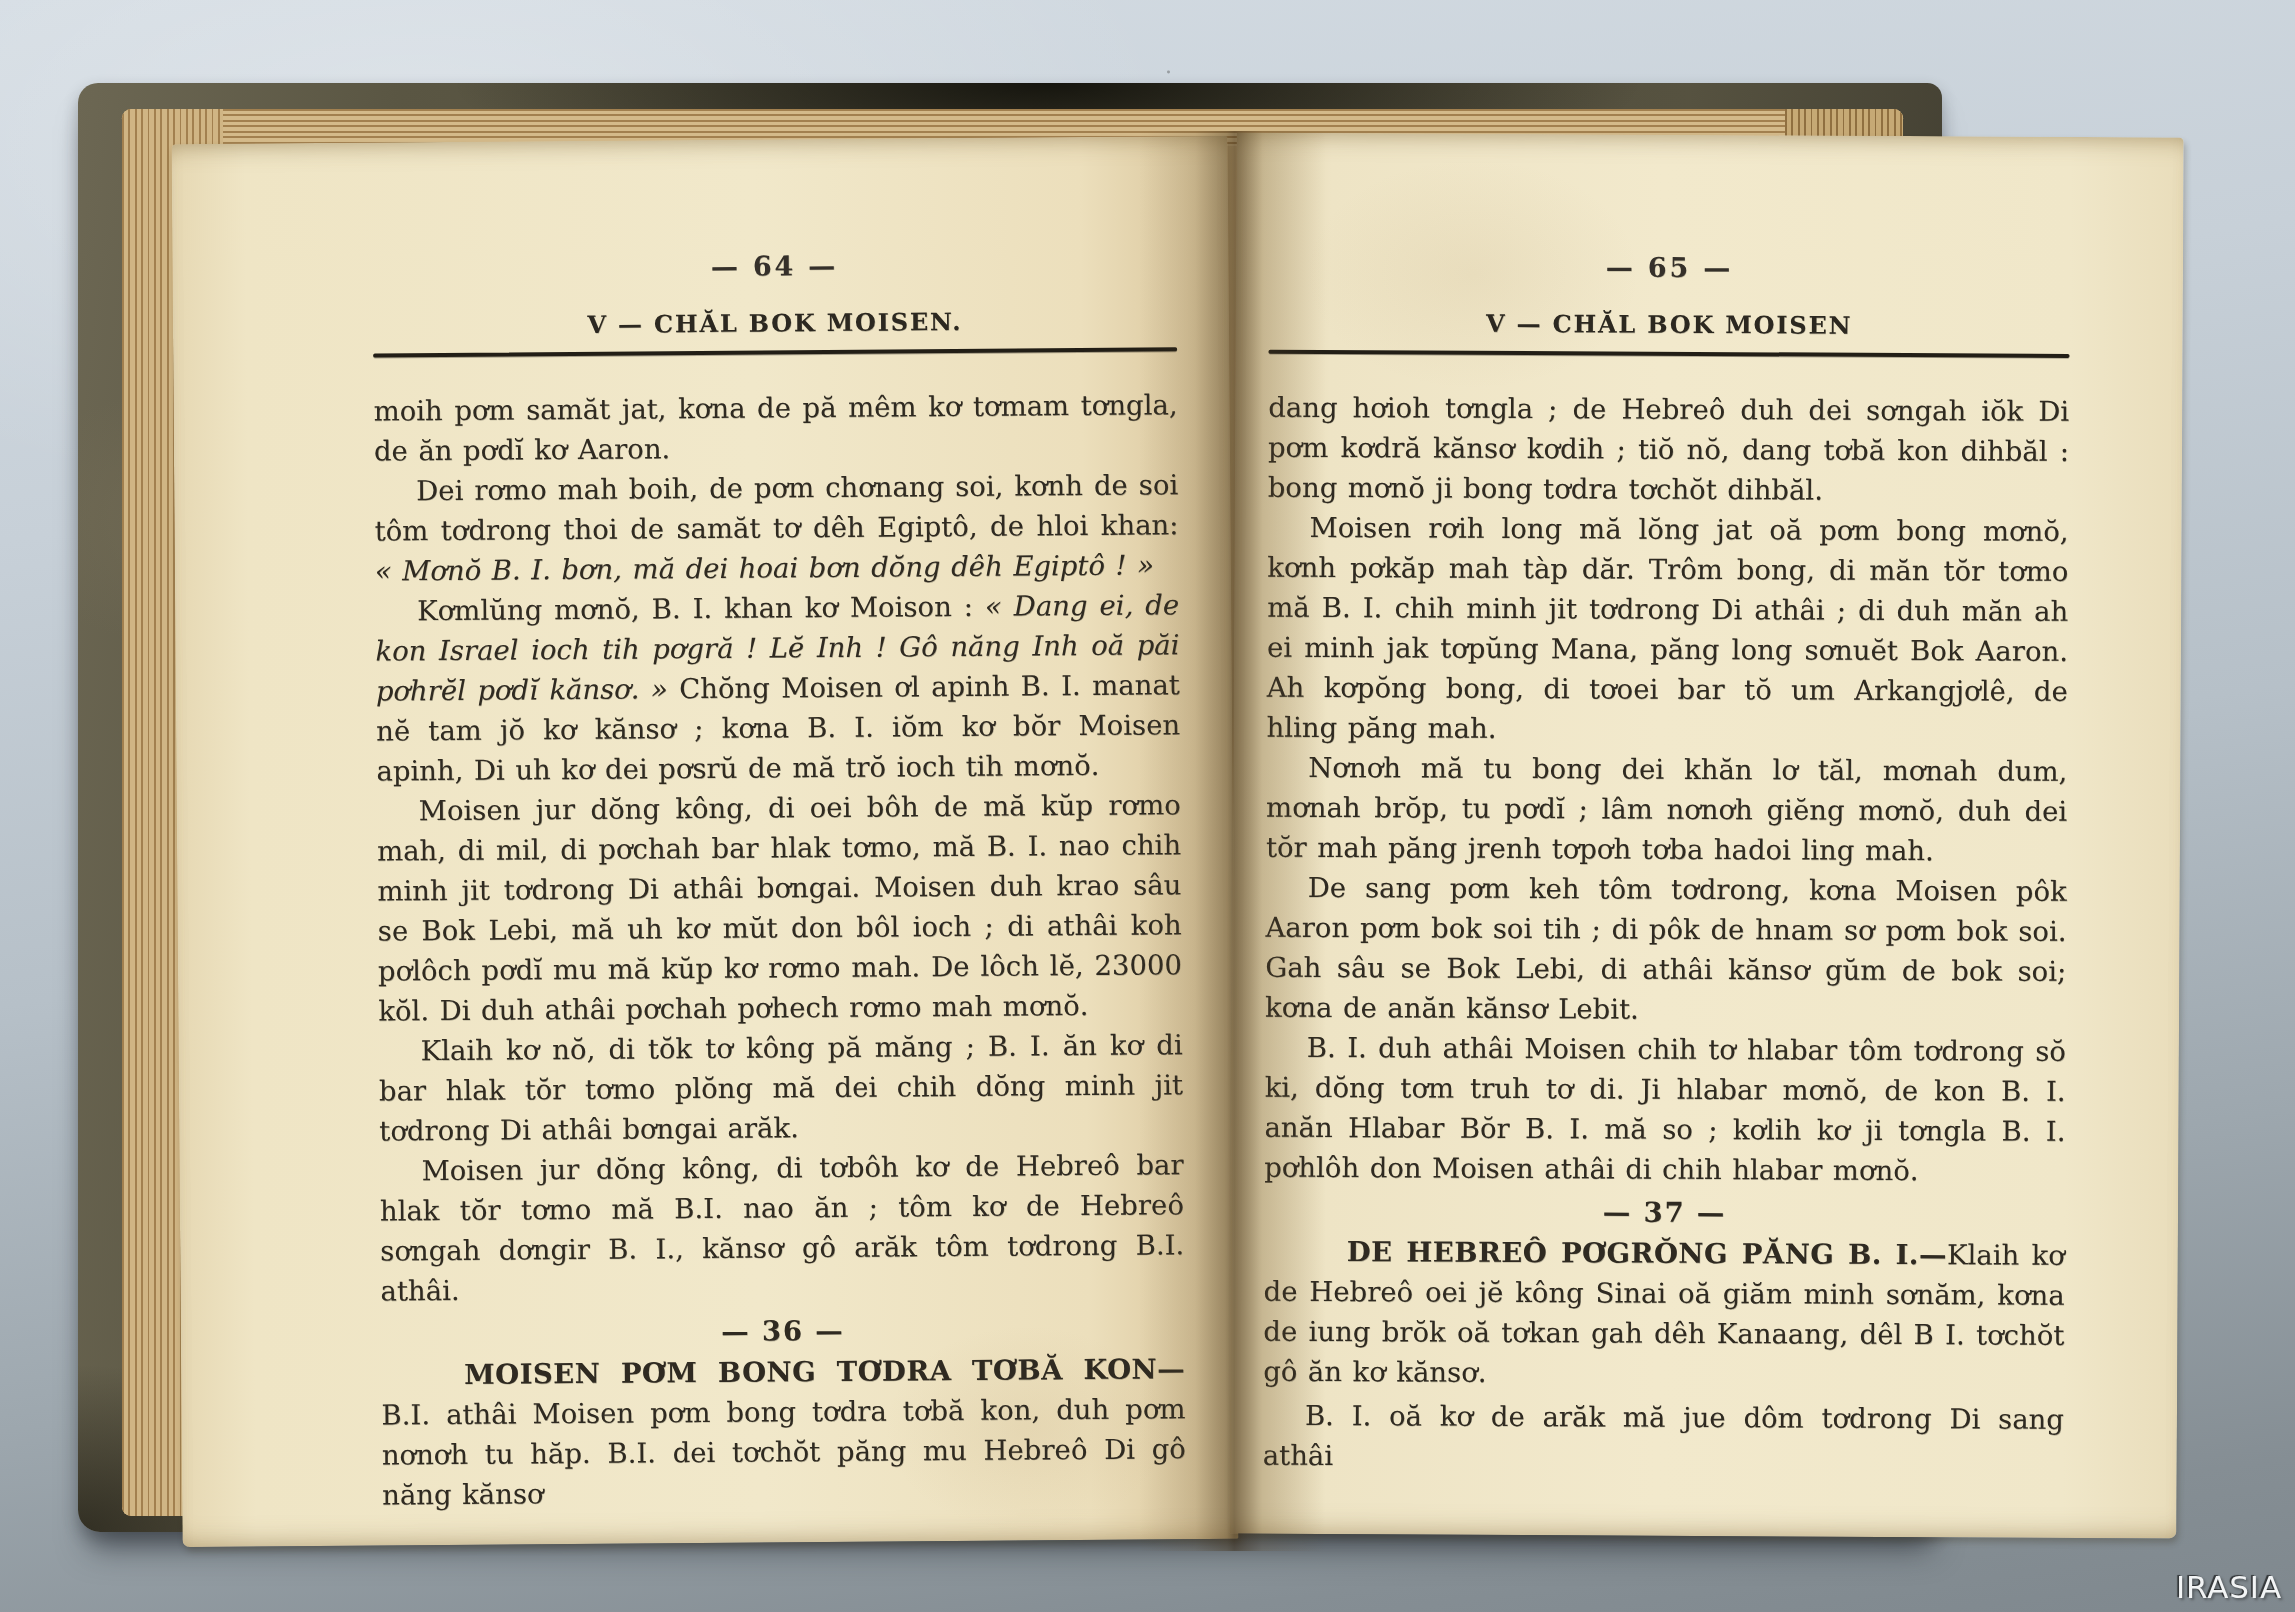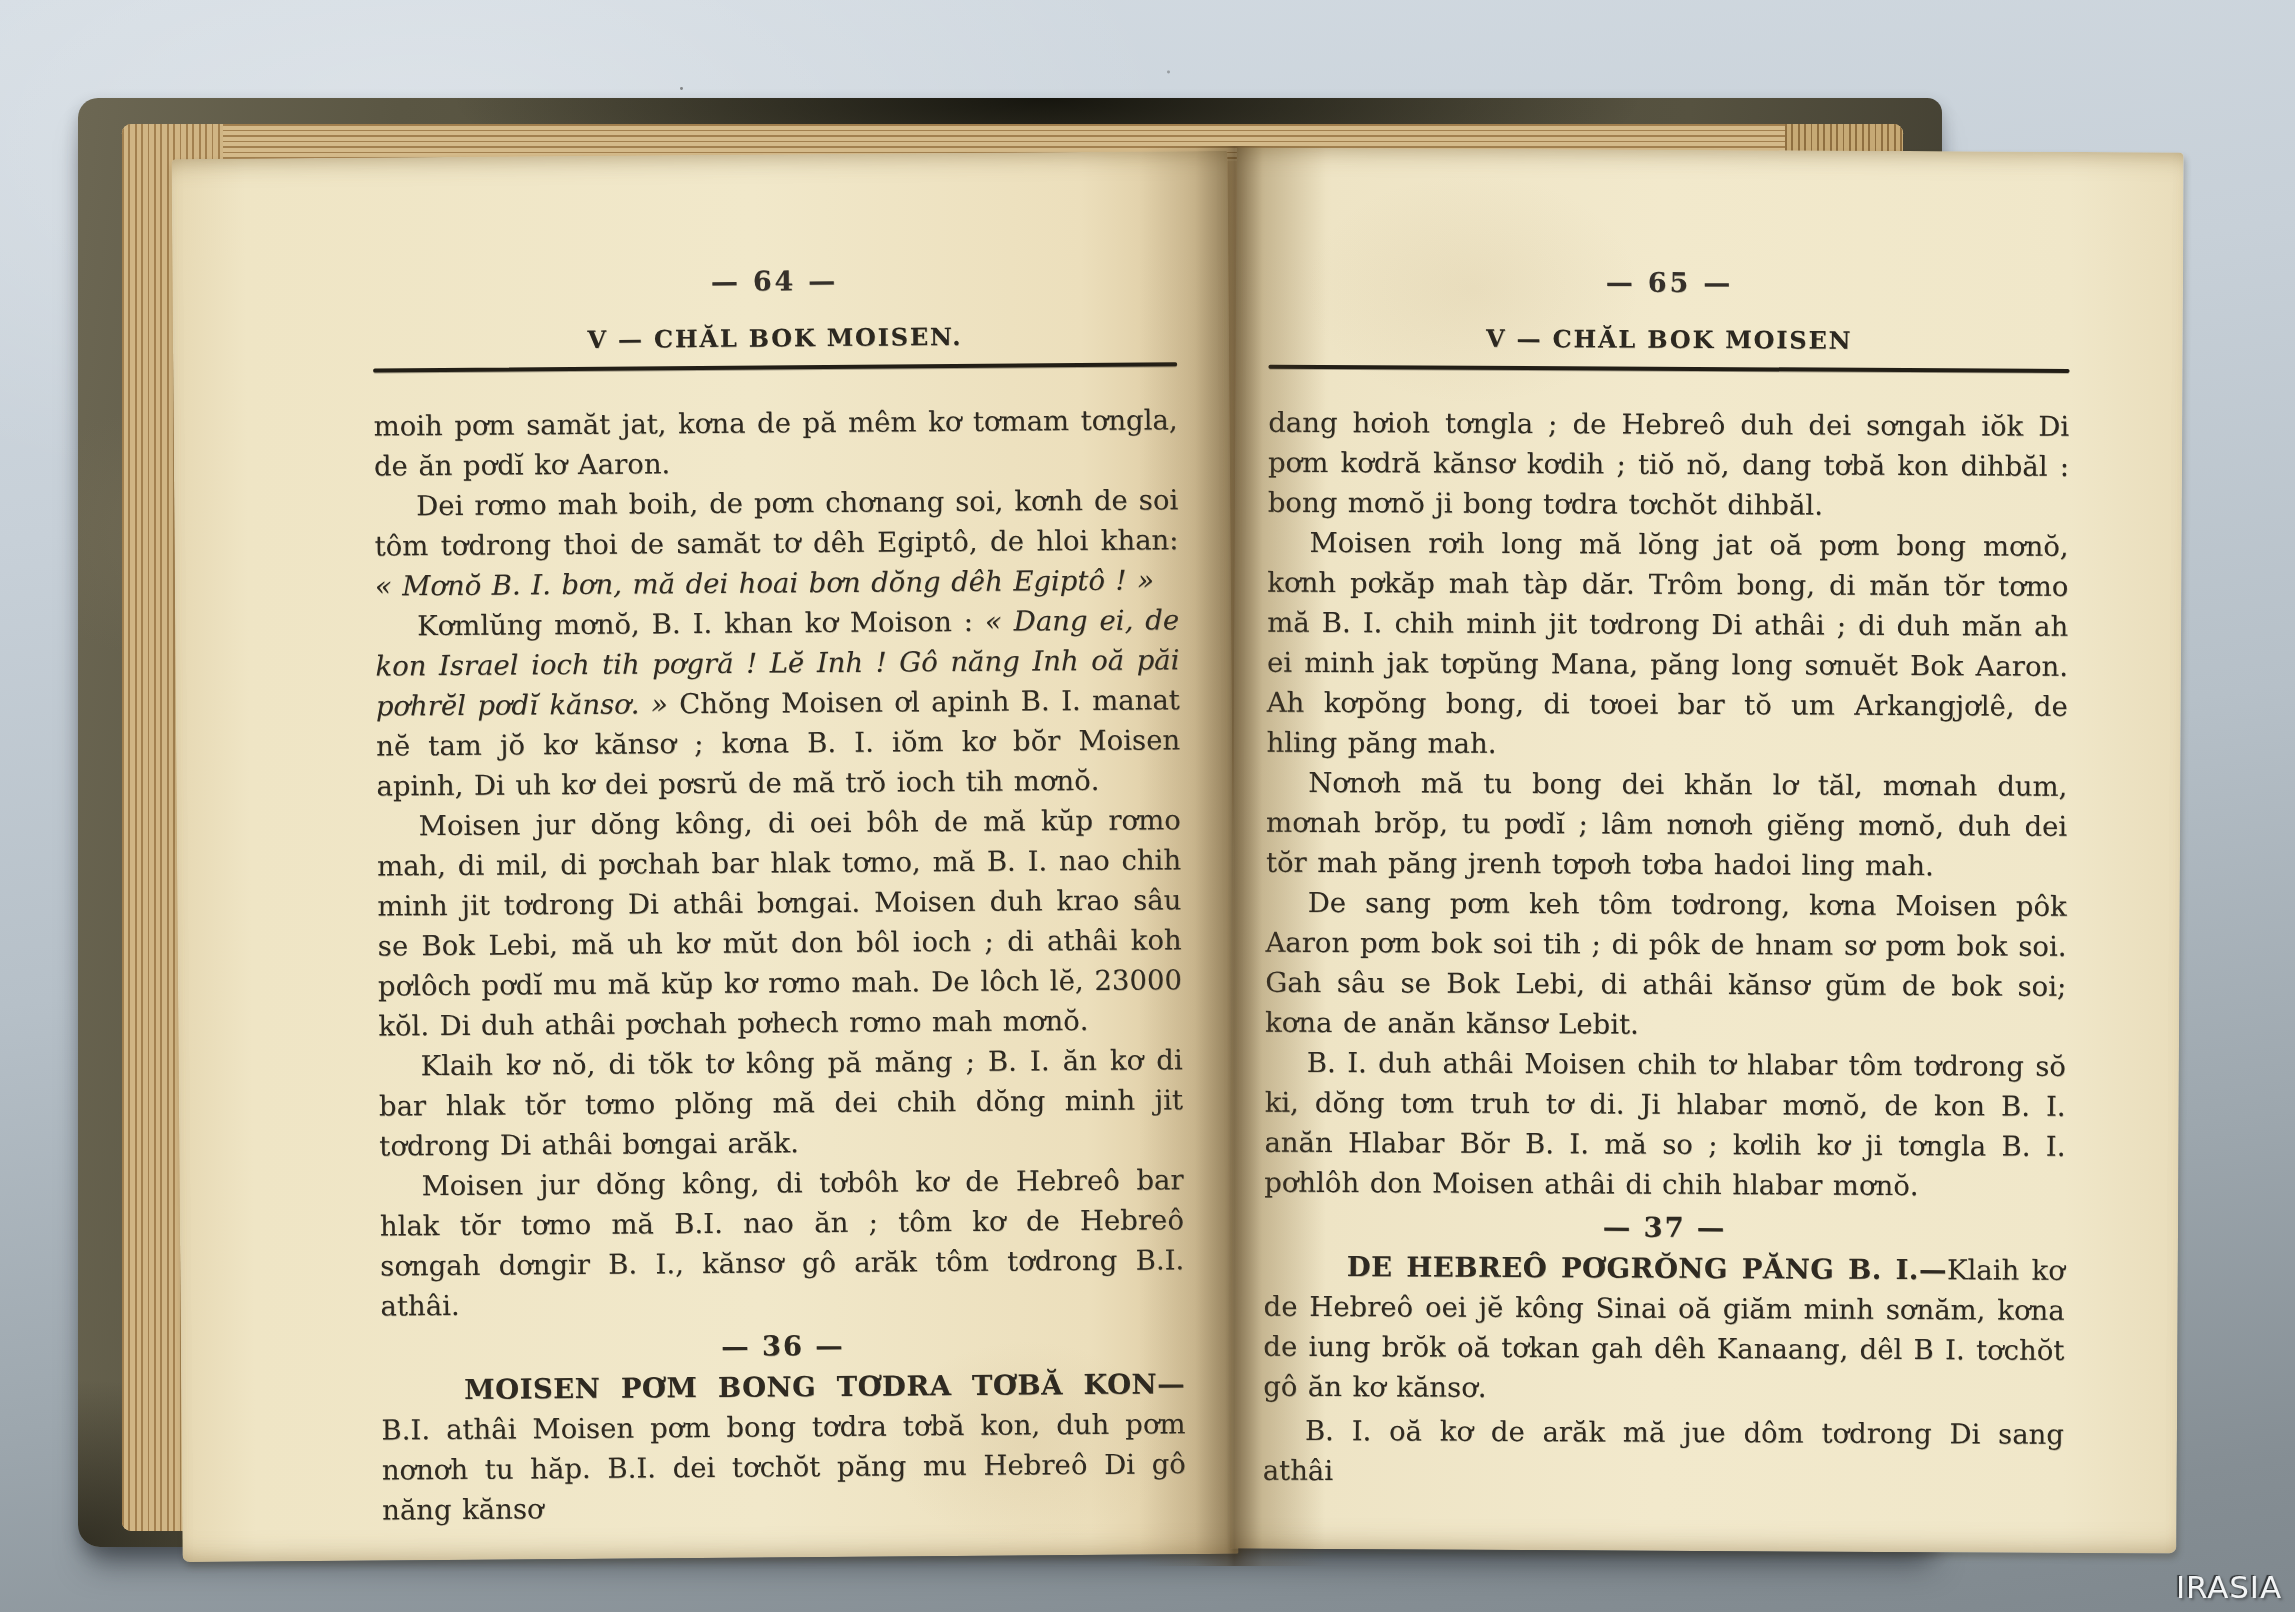--- a/index.html
+++ b/index.html
@@ -9,21 +9,21 @@
     font-family: "DejaVu Serif", "Liberation Serif", serif;
   }
   .scene {
     position: absolute; inset: 0;
     background:
       radial-gradient(1286px 643px at 18% 8%, rgba(255,255,255,0.25), rgba(255,255,255,0) 60%),
       linear-gradient(172deg, #d4dce3 0%, #c7d0d8 28%, #b6c0c8 52%, #9da7ae 74%, #858e94 92%, #7f888e 100%);
   }
   
   .book {
-    position: absolute; left: 78px; top: 98px;
+    position: absolute; left: 78px; top: 83px;
     width: 1864px; height: 1449px;
     border-radius: 20px 14.7px 16.5px 22px;
     background:
       radial-gradient(826px 156px at 52% 0%, rgba(12,12,7,0.85), rgba(12,12,7,0) 72%),
       radial-gradient(386px 239px at 0% 100%, rgba(28,26,18,0.7), rgba(28,26,18,0) 70%),
       radial-gradient(294px 478px at 100% 45%, rgba(26,24,16,0.6), rgba(26,24,16,0) 75%),
       radial-gradient(275px 184px at 6% 30%, rgba(120,112,88,0.5), rgba(120,112,88,0) 70%),
       linear-gradient(96deg, #6c6753 0%, #5a5643 16%, #4e4a39 48%, #565240 80%, #3d3a2e 100%);
     box-shadow:
       0 27.5px 31px -11px rgba(25,30,36,0.5),

